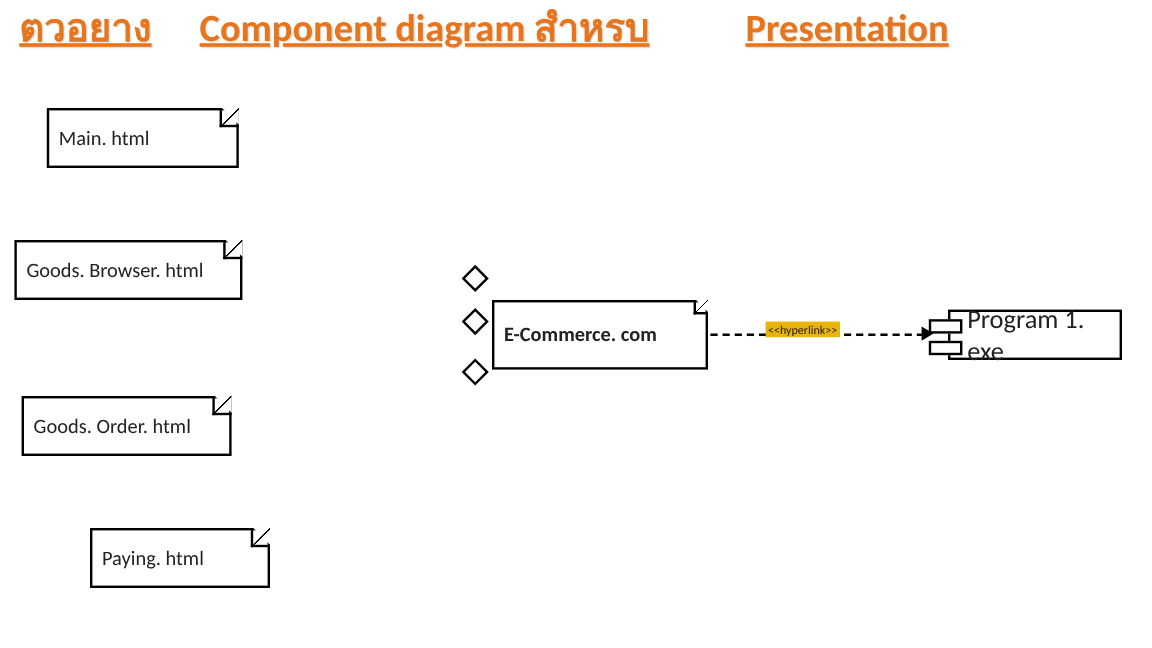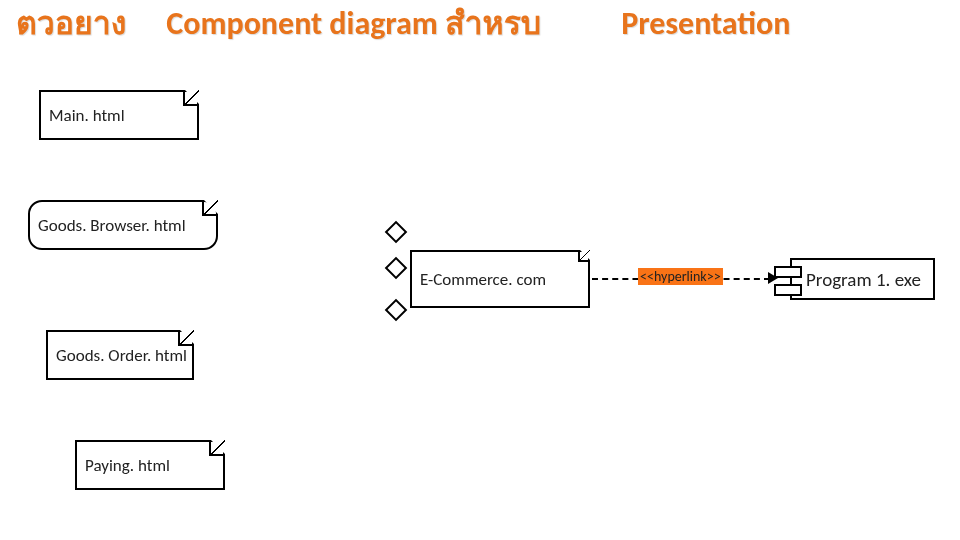--- a/index.html
+++ b/index.html
@@ -1,17 +1,17 @@
 <!DOCTYPE html>
 <html><head>
 <meta charset="utf-8">
 <style>
   * { box-sizing: border-box; }
   html, body { margin:0; padding:0; width:960px; height:540px; background:#fff; font-family: Calibri, Arial, sans-serif; }
-  .title { position:absolute; left:16px; top:6px; right:10px; font-size:32px; font-weight:700; color:#e8741c; line-height:1.15; text-shadow:1px 1px 1px rgba(0,0,0,0.15); }
+  .title { position:absolute; left:16px; top:6px; right:10px; font-size:32px; font-weight:700; color:#e8741c; line-height:1.15; text-shadow:1px 1px 1px rgba(0,0,0,0.15);text-decoration:underline; }
   .title .gap { display:inline-block; width:40px; }
   .title .gap2 { display:inline-block; width:80px; }
 
   
   .file { position:absolute; background:#fff; border:2px solid #000; }
   .file::before { 
     content:""; position:absolute; top:-2px; right:-2px; width:0; height:0;
     border-top:14px solid #fff; border-left:14px solid transparent;
   }
   .file::after { 
@@ -20,59 +20,59 @@
       linear-gradient(135deg, transparent 0 48%, #000 48% 54%, transparent 54% 100%);
     border-left:2px solid #000; border-bottom:2px solid #000;
   }
   .file .label { position:absolute; left:8px; right:4px; top:50%; transform:translateY(-50%); font-size:17px; color:#222; }
   .small-dogear::before { border-top-width:10px; border-left-width:10px; }
   .small-dogear::after  { width:10px; height:10px; border-left-width:2px; border-bottom-width:2px; }
 
   
   .component { position:absolute; background:#fff; border:2px solid #000; }
   .component .tab { position:absolute; left:-18px; width:28px; height:12px; background:#fff; border:2px solid #000; }
-  .component .label { position:absolute; left:14px; right:6px; top:50%; transform:translateY(-50%); font-size:19px; color:#222; }
+  .component .label { position:absolute; left:14px; right:6px; top:50%; transform:translateY(-50%); font-size:22px; color:#222; }
 
   
   .iface { position:absolute; width:16px; height:16px; background:#fff; border:2px solid #000; transform:rotate(45deg); }
 
   
   .dashline { position:absolute; border-top:2px dashed #000; }
   .arrowR { position:absolute; width:0; height:0; border-top:6px solid transparent; border-bottom:6px solid transparent; border-left:10px solid #000; }
-  .stereo { position:absolute; font-size:14px; color:#222; background:#f97316; padding:0 2px; }
+  .stereo { position:absolute; font-size:10px; color:#222; background:#eab308; padding:0 2px; }
 </style>
 </head>
 <body>
 
 <div class="title">
   <span>ตวอยาง</span><span class="gap"></span><span>Component diagram สำหรบ</span><span class="gap2"></span><span>Presentation</span><br>
 </div>
 
 <div class="file" style="left:39px; top:90px; width:160px; height:50px;">
   <span class="label">Main. html</span>
 </div>
 
-<div class="file" style="left:28px; top:200px; width:190px; height:50px;border-radius:14px;">
+<div class="file" style="left:12px; top:200px; width:190px; height:50px;">
   <span class="label">Goods. Browser. html</span>
 </div>
 
-<div class="file" style="left:18px; top:330px; width:148px; height:50px;margin-left:28px;">
+<div class="file" style="left:18px; top:330px; width:175px; height:50px;">
   <span class="label">Goods. Order. html</span>
 </div>
 
 <div class="file" style="left:30px; top:440px; width:150px; height:50px;margin-left:45px;">
   <span class="label">Paying. html</span>
 </div>
 
 <div class="iface" style="left:388px; top:224px;"></div>
 <div class="iface" style="left:388px; top:260px;"></div>
 <div class="iface" style="left:388px; top:302px;"></div>
 
 <div class="file small-dogear" style="left:410px; top:250px; width:180px; height:58px;">
-  <span class="label" style="font-size:17px;">E-Commerce. com</span>
+  <span class="label" style="font-size:17px;font-weight:bold;">E-Commerce. com</span>
 </div>
 
 <div class="component" style="left:790px; top:258px; width:145px; height:42px;">
   <div class="tab" style="top:6px;"></div>
   <div class="tab" style="top:24px;"></div>
   <span class="label">Program 1. exe</span>
 </div>
 
 <div class="dashline" style="left:592px; top:278px; width:178px;"></div>
 <div class="arrowR" style="left:768px; top:272px;"></div>

